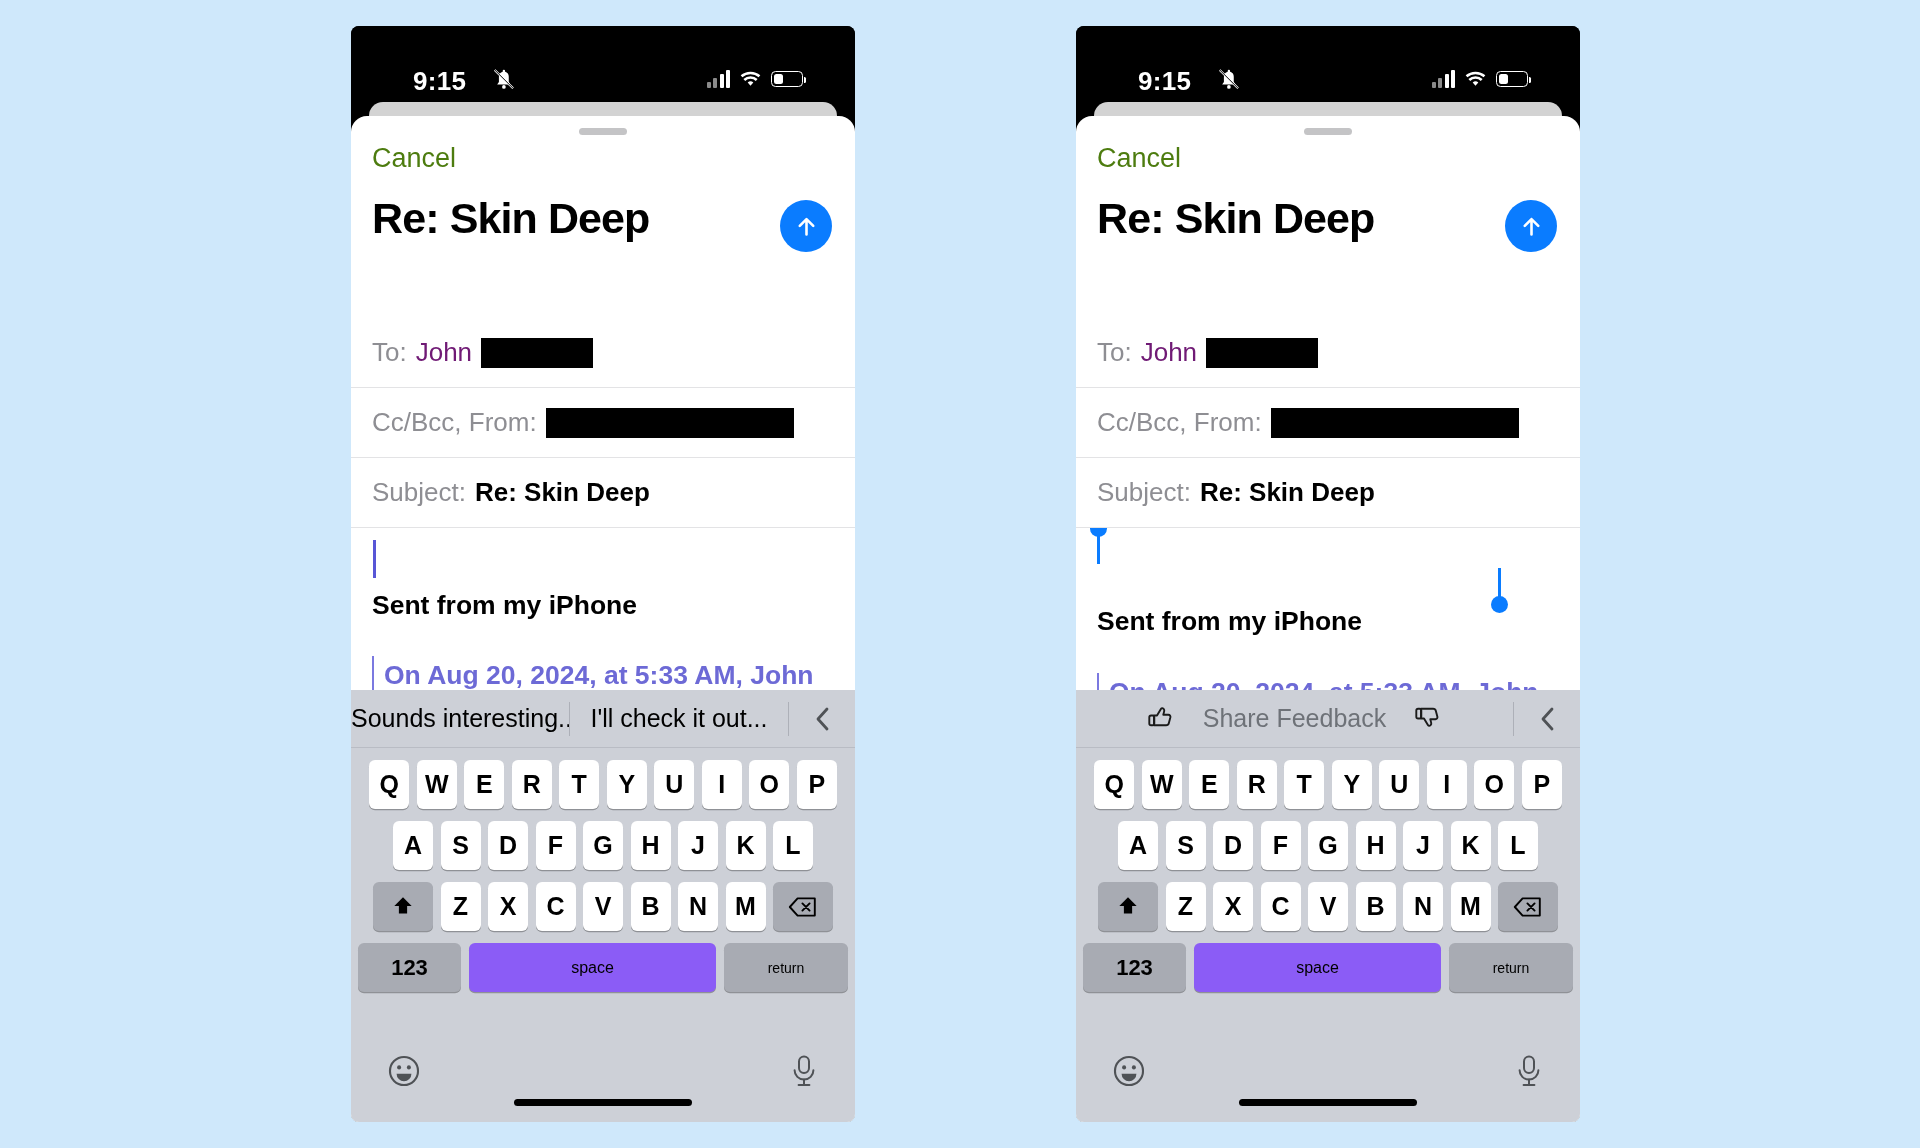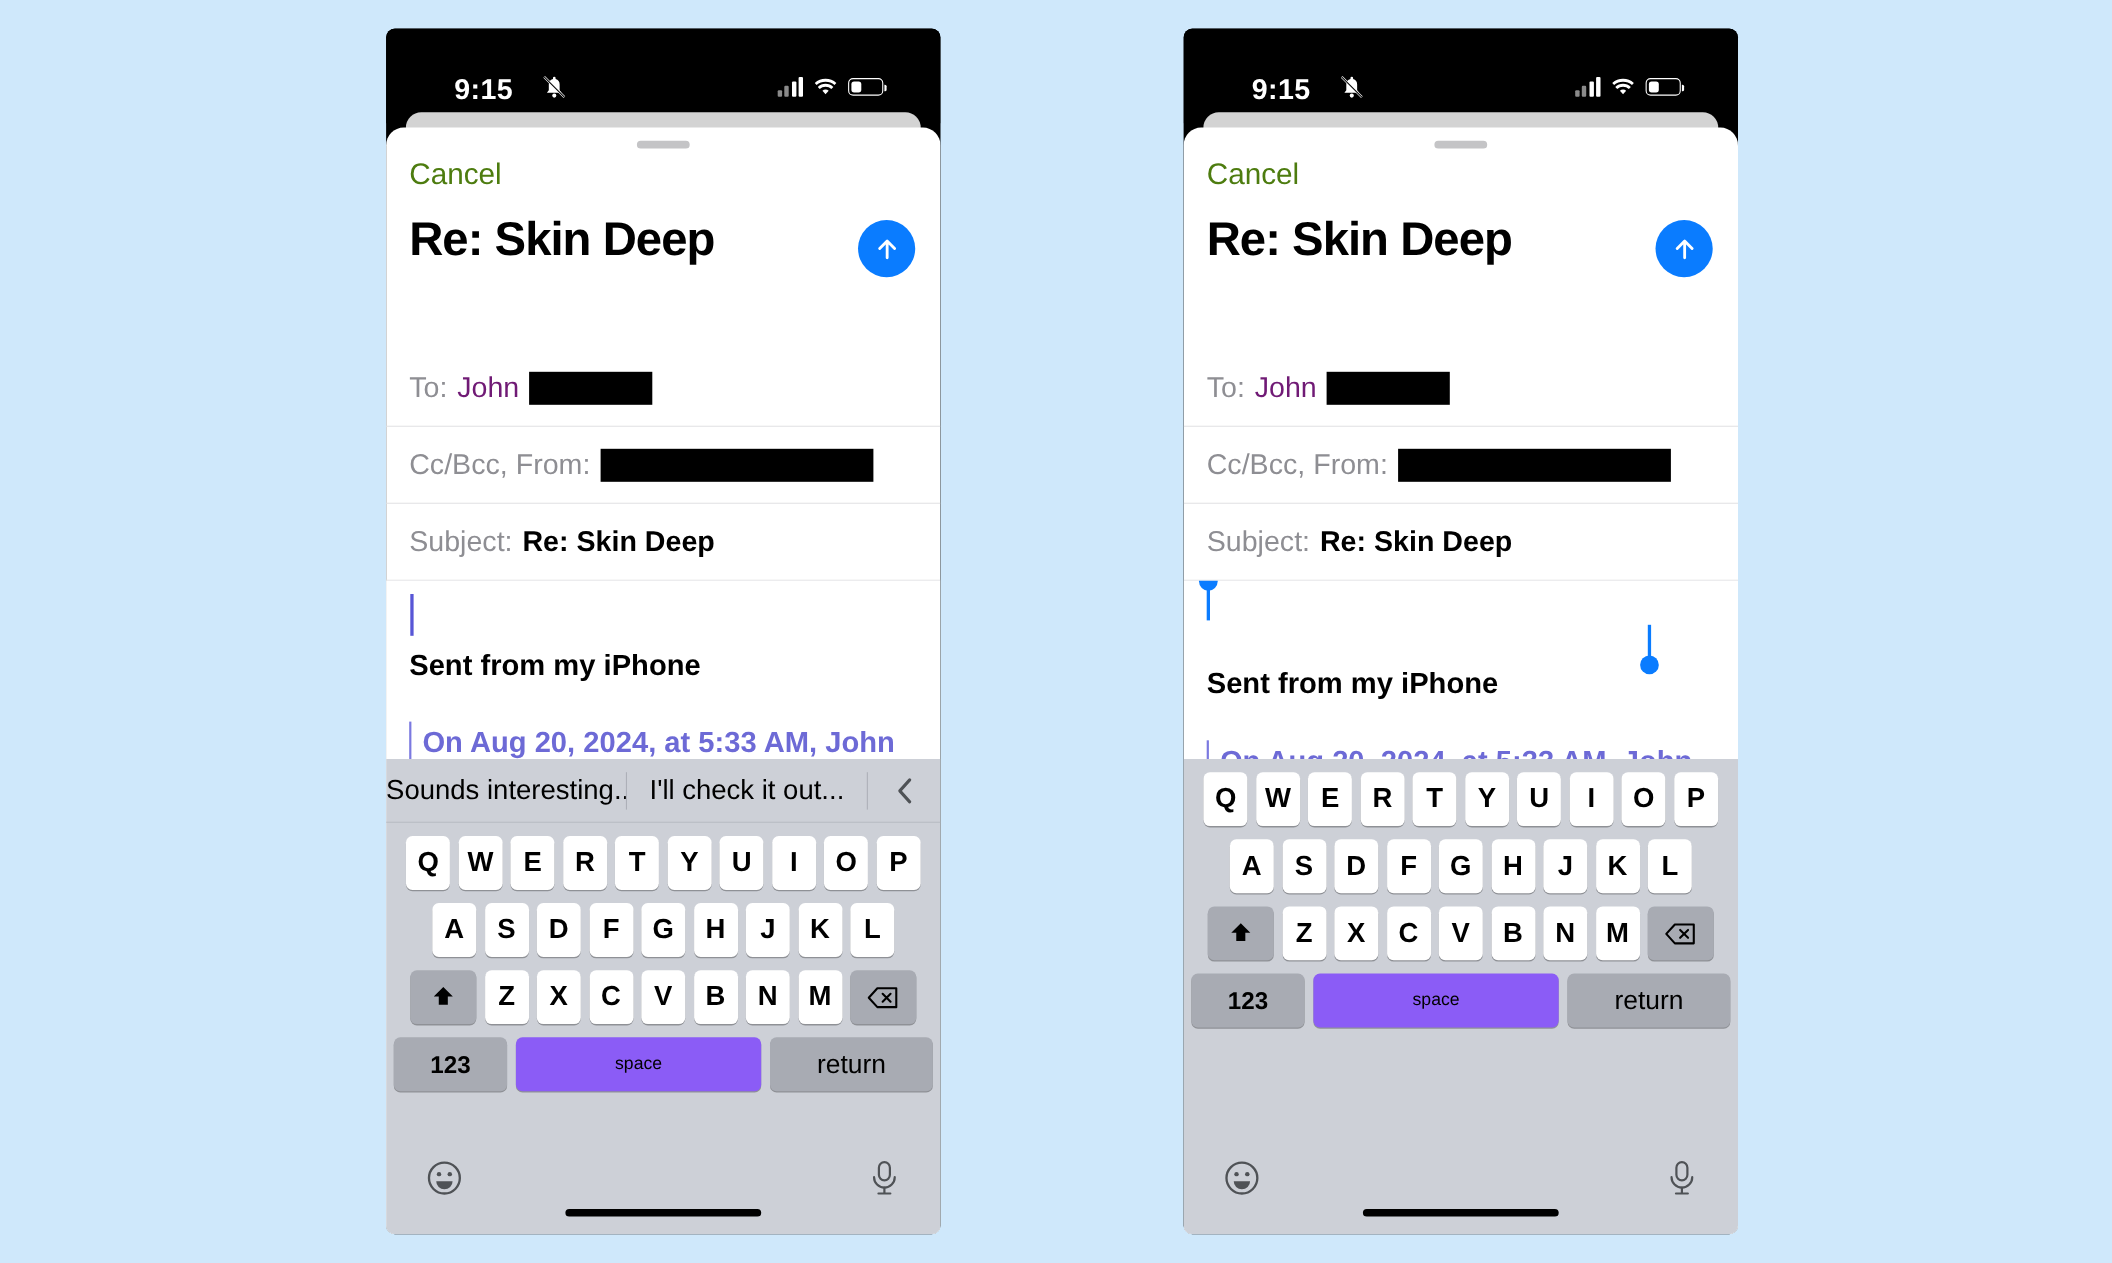--- a/index.html
+++ b/index.html
@@ -237,21 +237,21 @@
   .key.wide {
     width: 60px; background: #a8abb3;
   }
   .krow.r4 {
     gap: 8px;
     margin-top: 12px;
     padding: 0 7px;
   }
   .key.k123 { width: 103px; background: #a8abb3; font-size: 22px; }
   .key.kspace { flex: 1; background: #8b5cf6; font-size: 16px; font-weight: normal; }
-  .key.kreturn { width: 148px; background: #a8abb3; font-size: 24px; font-weight: normal; }
+  .key.kreturn { width: 124px; background: #a8abb3; font-size: 14px; font-weight: normal; }
   .kbot {
     position: absolute;
     left: 0; right: 0; bottom: 0;
     height: 78px;
   }
   .emoji-btn { position: absolute; left: 36px; top: 10px; }
   .mic-btn   { position: absolute; right: 36px; top: 10px; }
   .homebar {
     position: absolute;
     left: 50%; bottom: 16px;
@@ -508,20 +508,43 @@
         <div class="sig" style="top:78px">Sent from my iPhone</div>
         <div class="quote" style="top:145px">
           <span>On Aug 20, 2024, at 5:33 AM, John</span>
           <div style="position:relative;height:42px;">
             <span class="redact" style="width:152px;height:38px;position:absolute;left:-10px;top:0;"></span>
           </div>
         </div>
       </div>
 
       <div class="keyboard">
+        <div class="predictive">
+          <div class="pred-feedback">
+            <span>
+              <svg width="32" height="30" viewBox="0 0 32 30">
+                <path d="M9 13.5v9.8h12.1c1.3 0 2.4-.8 2.7-2l1.6-6c.3-1.3-.6-2.5-1.9-2.5h-5.2l.9-3.7c.3-1.4-.5-2.8-1.9-3-.6 0-1.1.3-1.4.8L12 13.5z" fill="none" stroke="#1b1b1b" stroke-width="1.9" stroke-linejoin="round"></path>
+                <rect x="4.3" y="13.5" width="5" height="9.8" rx="1.8" fill="none" stroke="#1b1b1b" stroke-width="1.9"></rect>
+              </svg>
+            </span>
+            <span class="label">Share Feedback</span>
+            <span>
+              <svg width="32" height="30" viewBox="0 0 32 30">
+                <path d="M9 16.5V6.7h12.1c1.3 0 2.4.8 2.7 2l1.6 6c.3 1.3-.6 2.5-1.9 2.5h-5.2l.9 3.7c.3 1.4-.5 2.8-1.9 3-.6 0-1.1-.3-1.4-.8L12 16.5z" fill="none" stroke="#1b1b1b" stroke-width="1.9" stroke-linejoin="round"></path>
+                <rect x="4.3" y="6.7" width="5" height="9.8" rx="1.8" fill="none" stroke="#1b1b1b" stroke-width="1.9"></rect>
+              </svg>
+            </span>
+          </div>
+          <div class="pred-sep"></div>
+          <div class="pred-back">
+            <svg width="22" height="30" viewBox="0 0 22 30">
+              <path d="M16 5L7 15l9 10" stroke="#4f5256" stroke-width="2.8" fill="none" stroke-linecap="round" stroke-linejoin="round"></path>
+            </svg>
+          </div>
+        </div>
 
         <div class="krow r1">
             <div class="key">Q</div>
             <div class="key">W</div>
             <div class="key">E</div>
             <div class="key">R</div>
             <div class="key">T</div>
             <div class="key">Y</div>
             <div class="key">U</div>
             <div class="key">I</div>

